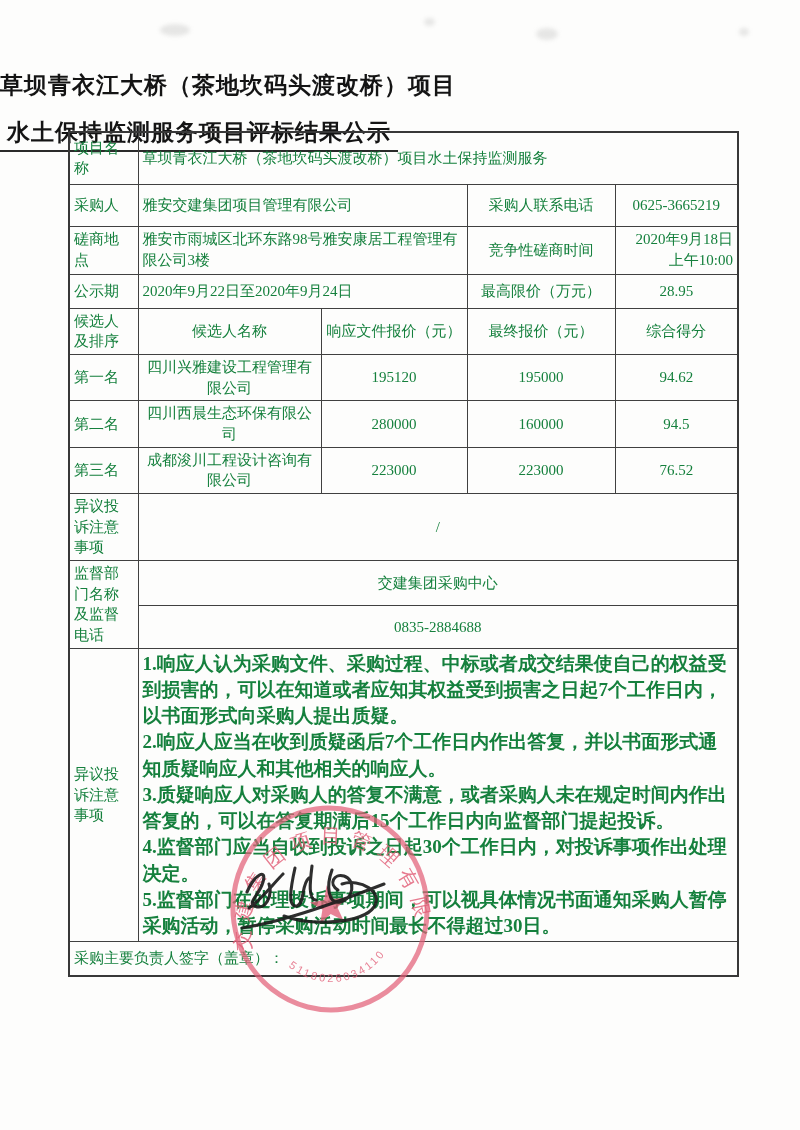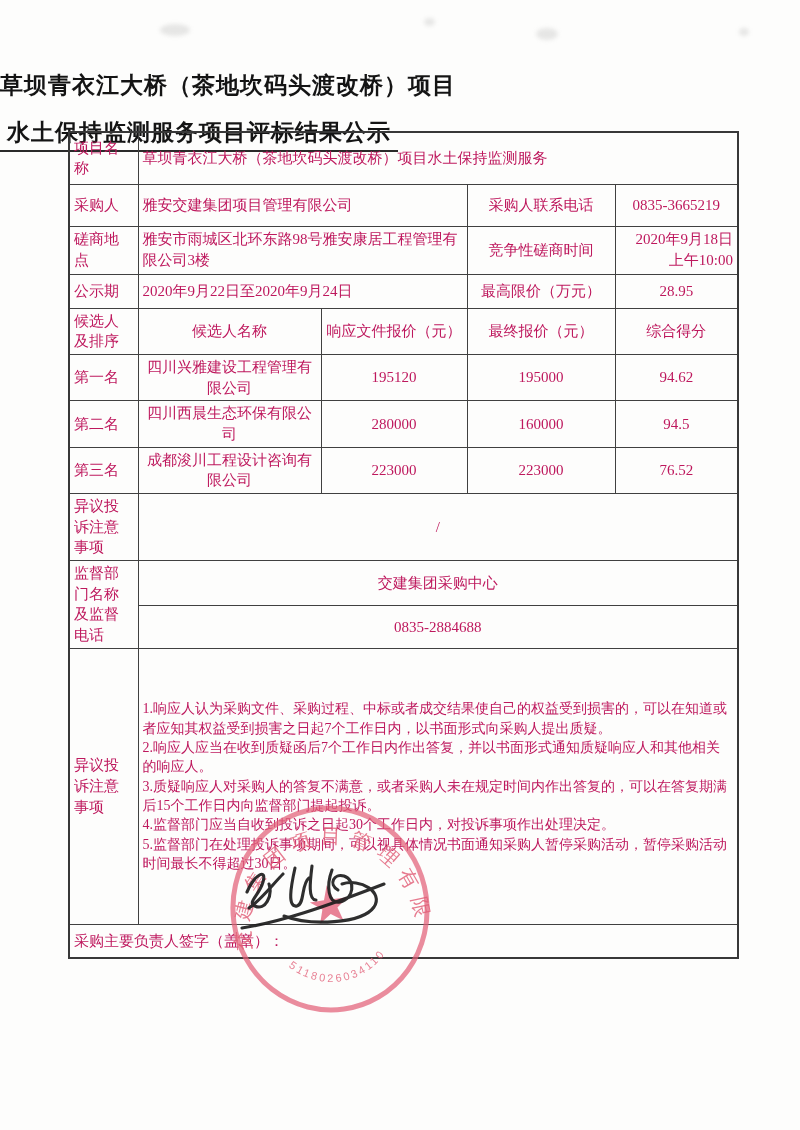--- a/index.html
+++ b/index.html
@@ -30,36 +30,36 @@
     font-weight:700;
     font-size:23px;line-height:31px;
     color:#141414;letter-spacing:1px;
   }
   .title .u{display:inline-block;border-bottom:2px solid #2a2a2a;padding:0 7px 2px 7px;margin-top:16px;}
 
   table.doc{
     position:absolute;left:68px;top:131px;
     width:669px;
     border-collapse:collapse;table-layout:fixed;
-    font-size:15px;color:#be185d;
+    font-size:15px;color:#15803d;
     border:2.5px solid #383838;
   }
   table.doc td{
     border:1.6px solid #404040;
     padding:2px 4px;
     vertical-align:middle;
     line-height:1.38;
     overflow:hidden;
   }
   td.lab{text-align:left;padding-left:4px;padding-right:2px;}
   td.l{text-align:left;padding-left:6px;}
   td.c{text-align:center;}
   td.notice{
-    font-size:14px;line-height:1.58;
-    padding:6px 6px 6px 8px;text-align:left;
+    font-size:19px;line-height:1.58;
+    padding:6px 6px 6px 8px;text-align:left;font-weight:bold;
   }
   td.sig{
     text-align:left;padding-left:5px;font-size:15px;
   }
   .two-line div{text-align:right;}
 
   .stamp{
     position:absolute;left:224px;top:800px;width:212px;height:218px;
     z-index:3;pointer-events:none;
   }
@@ -95,21 +95,21 @@
     <tbody>
         <tr style="height:52px">
       <td class="lab">项目名称</td>
       <td class="l" colspan="4">草坝青衣江大桥（茶地坎码头渡改桥）项目水土保持监测服务</td>
     </tr>
 
     <tr style="height:42px">
       <td class="lab">采购人</td>
       <td class="l" colspan="2">雅安交建集团项目管理有限公司</td>
       <td class="c">采购人联系电话</td>
-      <td class="c">0835-3665219</td>
+      <td class="c">0625-3665219</td>
     </tr>
 
     <tr style="height:48px">
       <td class="lab">磋商地点</td>
       <td class="l" colspan="2">雅安市雨城区北环东路98号雅安康居工程管理有限公司3楼</td>
       <td class="c">竞争性磋商时间</td>
       <td class="c two-line">
         <div>2020年9月18日</div>
         <div>上午10:00</div>
       </td>

